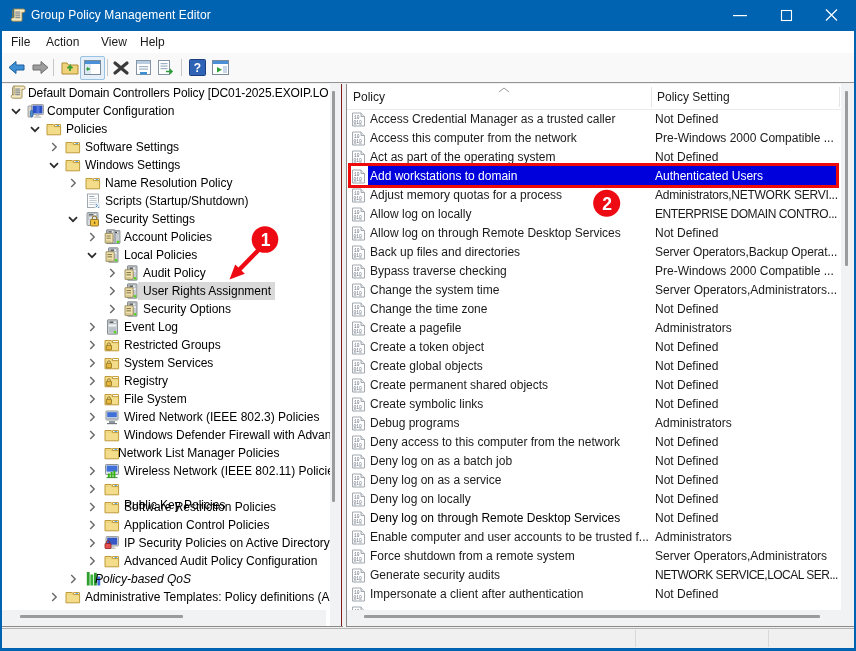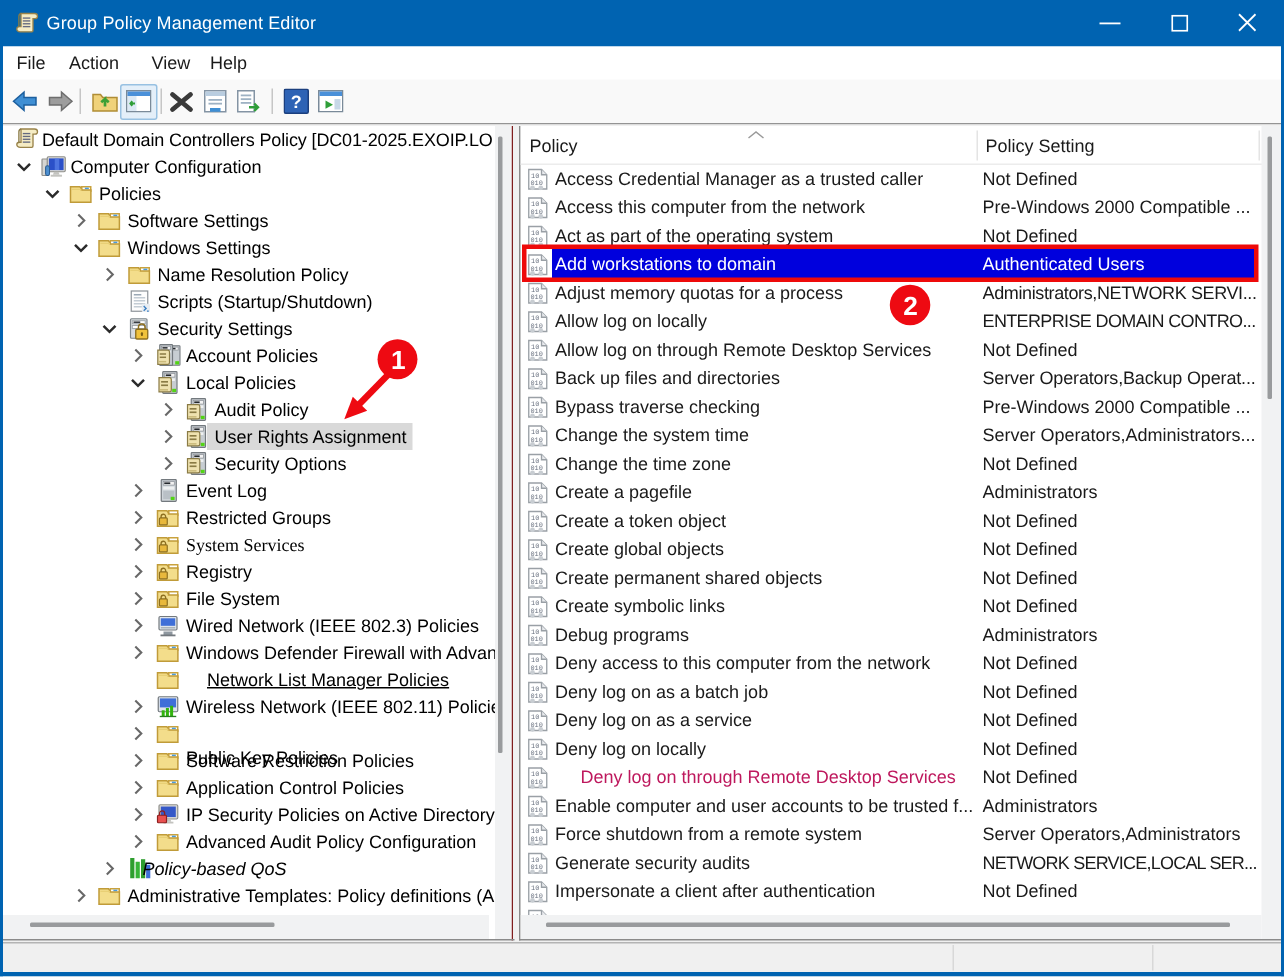--- a/index.html
+++ b/index.html
@@ -312,21 +312,21 @@
     <div class="trow" style="left:0;top:270px;width:341px">
       <svg class="chev" style="left:87.3px;top:4px" width="7" height="10" viewBox="0 0 7 10">
 <path d="M1.2 1 L5.2 5 L1.2 9" fill="none" stroke="#686868" stroke-width="1.4"></path>
       </svg>
       <svg class="ticon" style="left:101.8px;top:1px" width="16" height="16" viewBox="0 0 16 16">
 <path d="M8.5 3.5 h6 v3 h-6 z" fill="#fff" stroke="#c9a23d" stroke-width="1"></path>
 <path d="M1 3.5 H7.3 L8.3 4.8 V5.6 H14.6 V13.8 H1 Z" fill="#f3dd8b" stroke="#c09b39" stroke-width="1"></path>
 <rect x="2.3" y="8.3" width="5.2" height="4.6" rx="0.6" fill="#e8b83c" stroke="#8d6f1f" stroke-width="0.8"></rect>
 <path d="M3.4 8.3 V7.3 a1.5 1.5 0 0 1 3 0 V8.3" fill="none" stroke="#8d6f1f" stroke-width="0.9"></path>
 </svg>
-      <div class="abs" style="left:122px;top:0;font-family:Liberation Serif, serif;">System Services</div>
+      <div class="abs" style="left:122px;top:0;">System Services</div>
     </div>
     <div class="trow" style="left:0;top:288px;width:341px">
       <svg class="chev" style="left:87.3px;top:4px" width="7" height="10" viewBox="0 0 7 10">
 <path d="M1.2 1 L5.2 5 L1.2 9" fill="none" stroke="#686868" stroke-width="1.4"></path>
       </svg>
       <svg class="ticon" style="left:101.8px;top:1px" width="16" height="16" viewBox="0 0 16 16">
 <path d="M8.5 3.5 h6 v3 h-6 z" fill="#fff" stroke="#c9a23d" stroke-width="1"></path>
 <path d="M1 3.5 H7.3 L8.3 4.8 V5.6 H14.6 V13.8 H1 Z" fill="#f3dd8b" stroke="#c09b39" stroke-width="1"></path>
 <rect x="2.3" y="8.3" width="5.2" height="4.6" rx="0.6" fill="#e8b83c" stroke="#8d6f1f" stroke-width="0.8"></rect>
 <path d="M3.4 8.3 V7.3 a1.5 1.5 0 0 1 3 0 V8.3" fill="none" stroke="#8d6f1f" stroke-width="0.9"></path>
@@ -370,21 +370,21 @@
 </svg>
       <div class="abs" style="left:122px;top:0;">Windows Defender Firewall with Advanc</div>
     </div>
     <div class="trow" style="left:0;top:360px;width:341px">
       <svg class="ticon" style="left:101.8px;top:1px" width="16" height="16" viewBox="0 0 16 16">
 <path d="M8.5 3.5 h6 v3 h-6 z" fill="#fff" stroke="#c9a23d" stroke-width="1"></path>
 <rect x="10.6" y="4.1" width="2.6" height="1.1" fill="#4a9bd9"></rect>
 <path d="M1 3.5 H7.3 L8.3 4.8 V5.6 H14.6 V13.8 H1 Z" fill="#f3dd8b" stroke="#c09b39" stroke-width="1"></path>
 <path d="M1.9 5.3 H7.9 V6.3" fill="none" stroke="#e8cf75" stroke-width="0.8"></path>
 </svg>
-      <div class="abs" style="left:136px;top:0;text-decoration:underline;">Network List Manager Policies</div>
+      <div class="abs" style="left:116px;top:0;">Network List Manager Policies</div>
     </div>
     <div class="trow" style="left:0;top:378px;width:341px">
       <svg class="chev" style="left:87.3px;top:4px" width="7" height="10" viewBox="0 0 7 10">
 <path d="M1.2 1 L5.2 5 L1.2 9" fill="none" stroke="#686868" stroke-width="1.4"></path>
       </svg>
       <svg class="ticon" style="left:101.8px;top:1px" width="16" height="16" viewBox="0 0 16 16">
 <rect x="1.5" y="1.5" width="13" height="10" rx="0.8" fill="#dfe5ea" stroke="#73797e" stroke-width="0.8"></rect>
 <rect x="2.6" y="2.6" width="10.8" height="6" fill="#3f6fd8"></rect>
 <rect x="3.8" y="10.5" width="2" height="4" fill="#32b40e"></rect>
 <rect x="6.6" y="9" width="2" height="5.5" fill="#32b40e"></rect>
@@ -749,21 +749,21 @@
     </div>
     <div class="lrow" style="left:0;top:425px;width:508px">
       <svg class="ticon" style="left:4px;top:2px" width="15" height="15" viewBox="0 0 15 15">
 <path d="M1.5 1 H10 L13.5 4.5 V14 H1.5 Z" fill="#fff" stroke="#9aa0a6" stroke-width="0.9"></path>
 <path d="M10 1 V4.5 H13.5" fill="#e8eaed" stroke="#9aa0a6" stroke-width="0.9"></path>
 <text x="3" y="6.5" font-family="Liberation Mono" font-size="4.6" fill="#6a7280">10</text>
 <text x="2.6" y="11.5" font-family="Liberation Mono" font-size="4.6" fill="#6a7280">010</text>
 <circle cx="4" cy="13.2" r="1.6" fill="#c8cdd2"></circle>
 <circle cx="9.5" cy="13.2" r="1.6" fill="#c8cdd2"></circle>
 </svg>
-      <div class="abs" style="left:40px;top:0;color:#be185d">Deny log on through Remote Desktop Services</div>
+      <div class="abs" style="left:23px;top:0;color:#000000">Deny log on through Remote Desktop Services</div>
       <div class="abs" style="left:308px;top:0;width:186px;overflow:hidden;color:#1a1a1a">Not Defined</div>
     </div>
     <div class="lrow" style="left:0;top:444px;width:508px">
       <svg class="ticon" style="left:4px;top:2px" width="15" height="15" viewBox="0 0 15 15">
 <path d="M1.5 1 H10 L13.5 4.5 V14 H1.5 Z" fill="#fff" stroke="#9aa0a6" stroke-width="0.9"></path>
 <path d="M10 1 V4.5 H13.5" fill="#e8eaed" stroke="#9aa0a6" stroke-width="0.9"></path>
 <text x="3" y="6.5" font-family="Liberation Mono" font-size="4.6" fill="#6a7280">10</text>
 <text x="2.6" y="11.5" font-family="Liberation Mono" font-size="4.6" fill="#6a7280">010</text>
 <circle cx="4" cy="13.2" r="1.6" fill="#c8cdd2"></circle>
 <circle cx="9.5" cy="13.2" r="1.6" fill="#c8cdd2"></circle>

